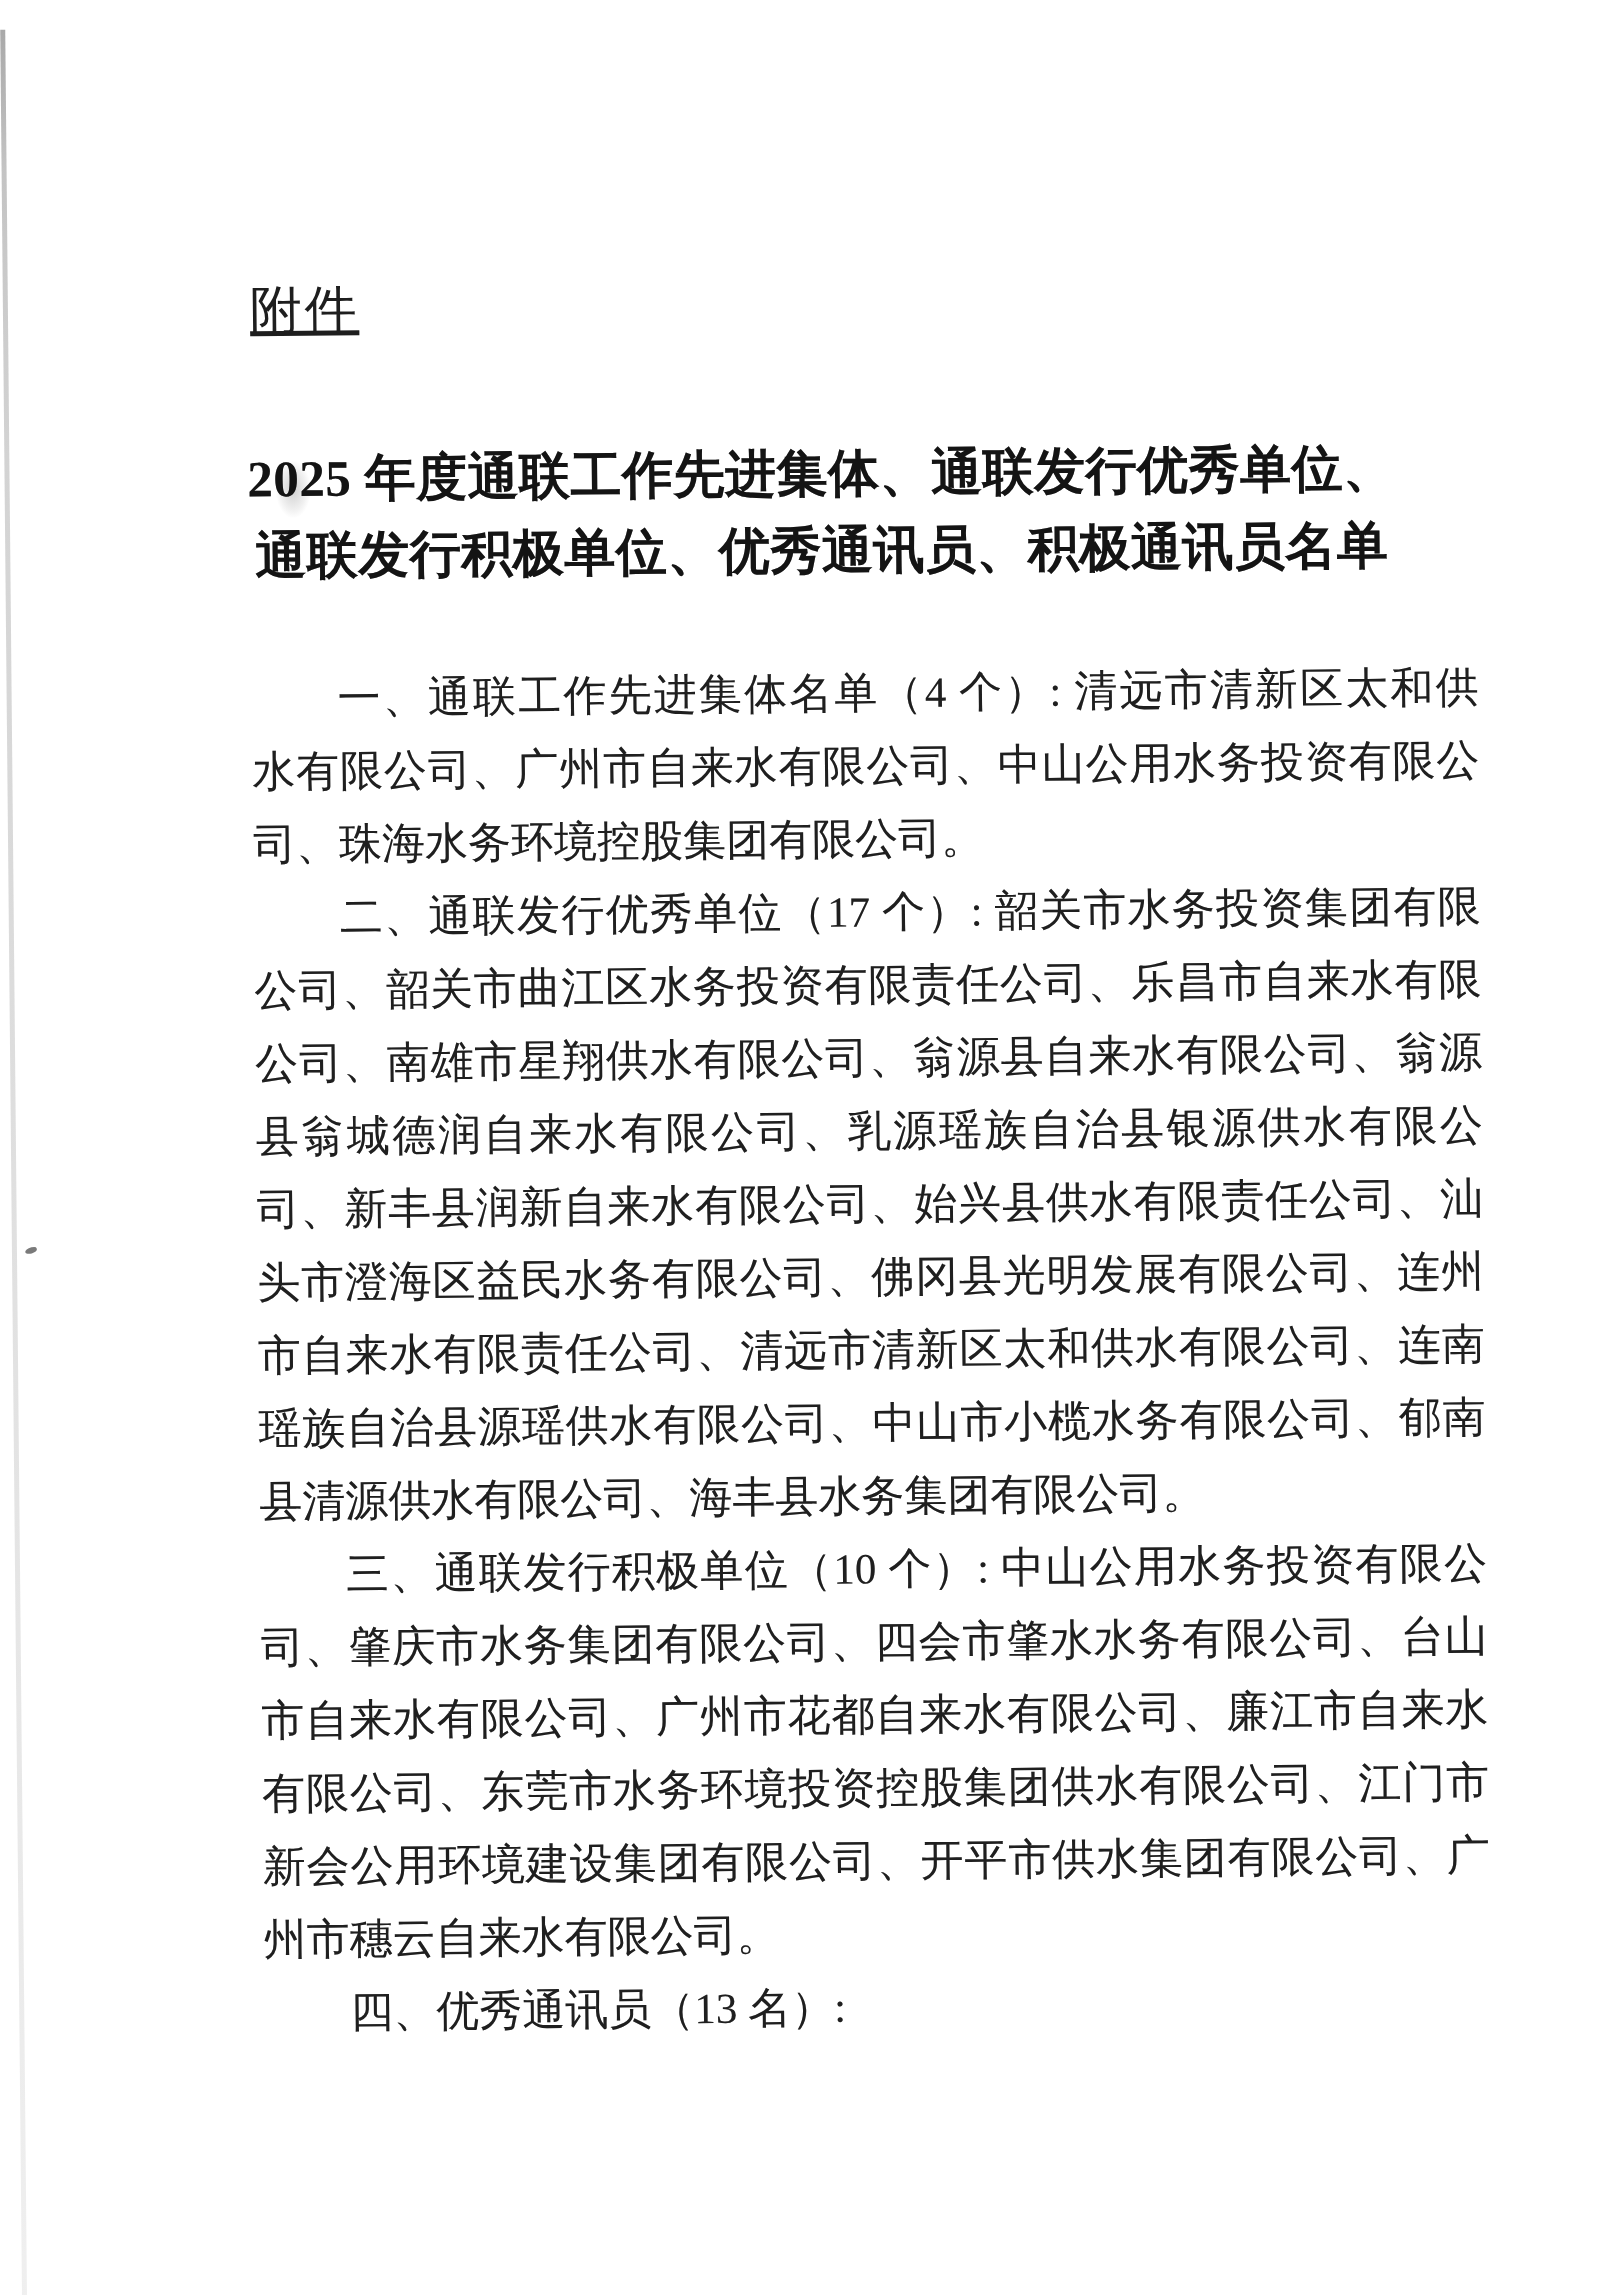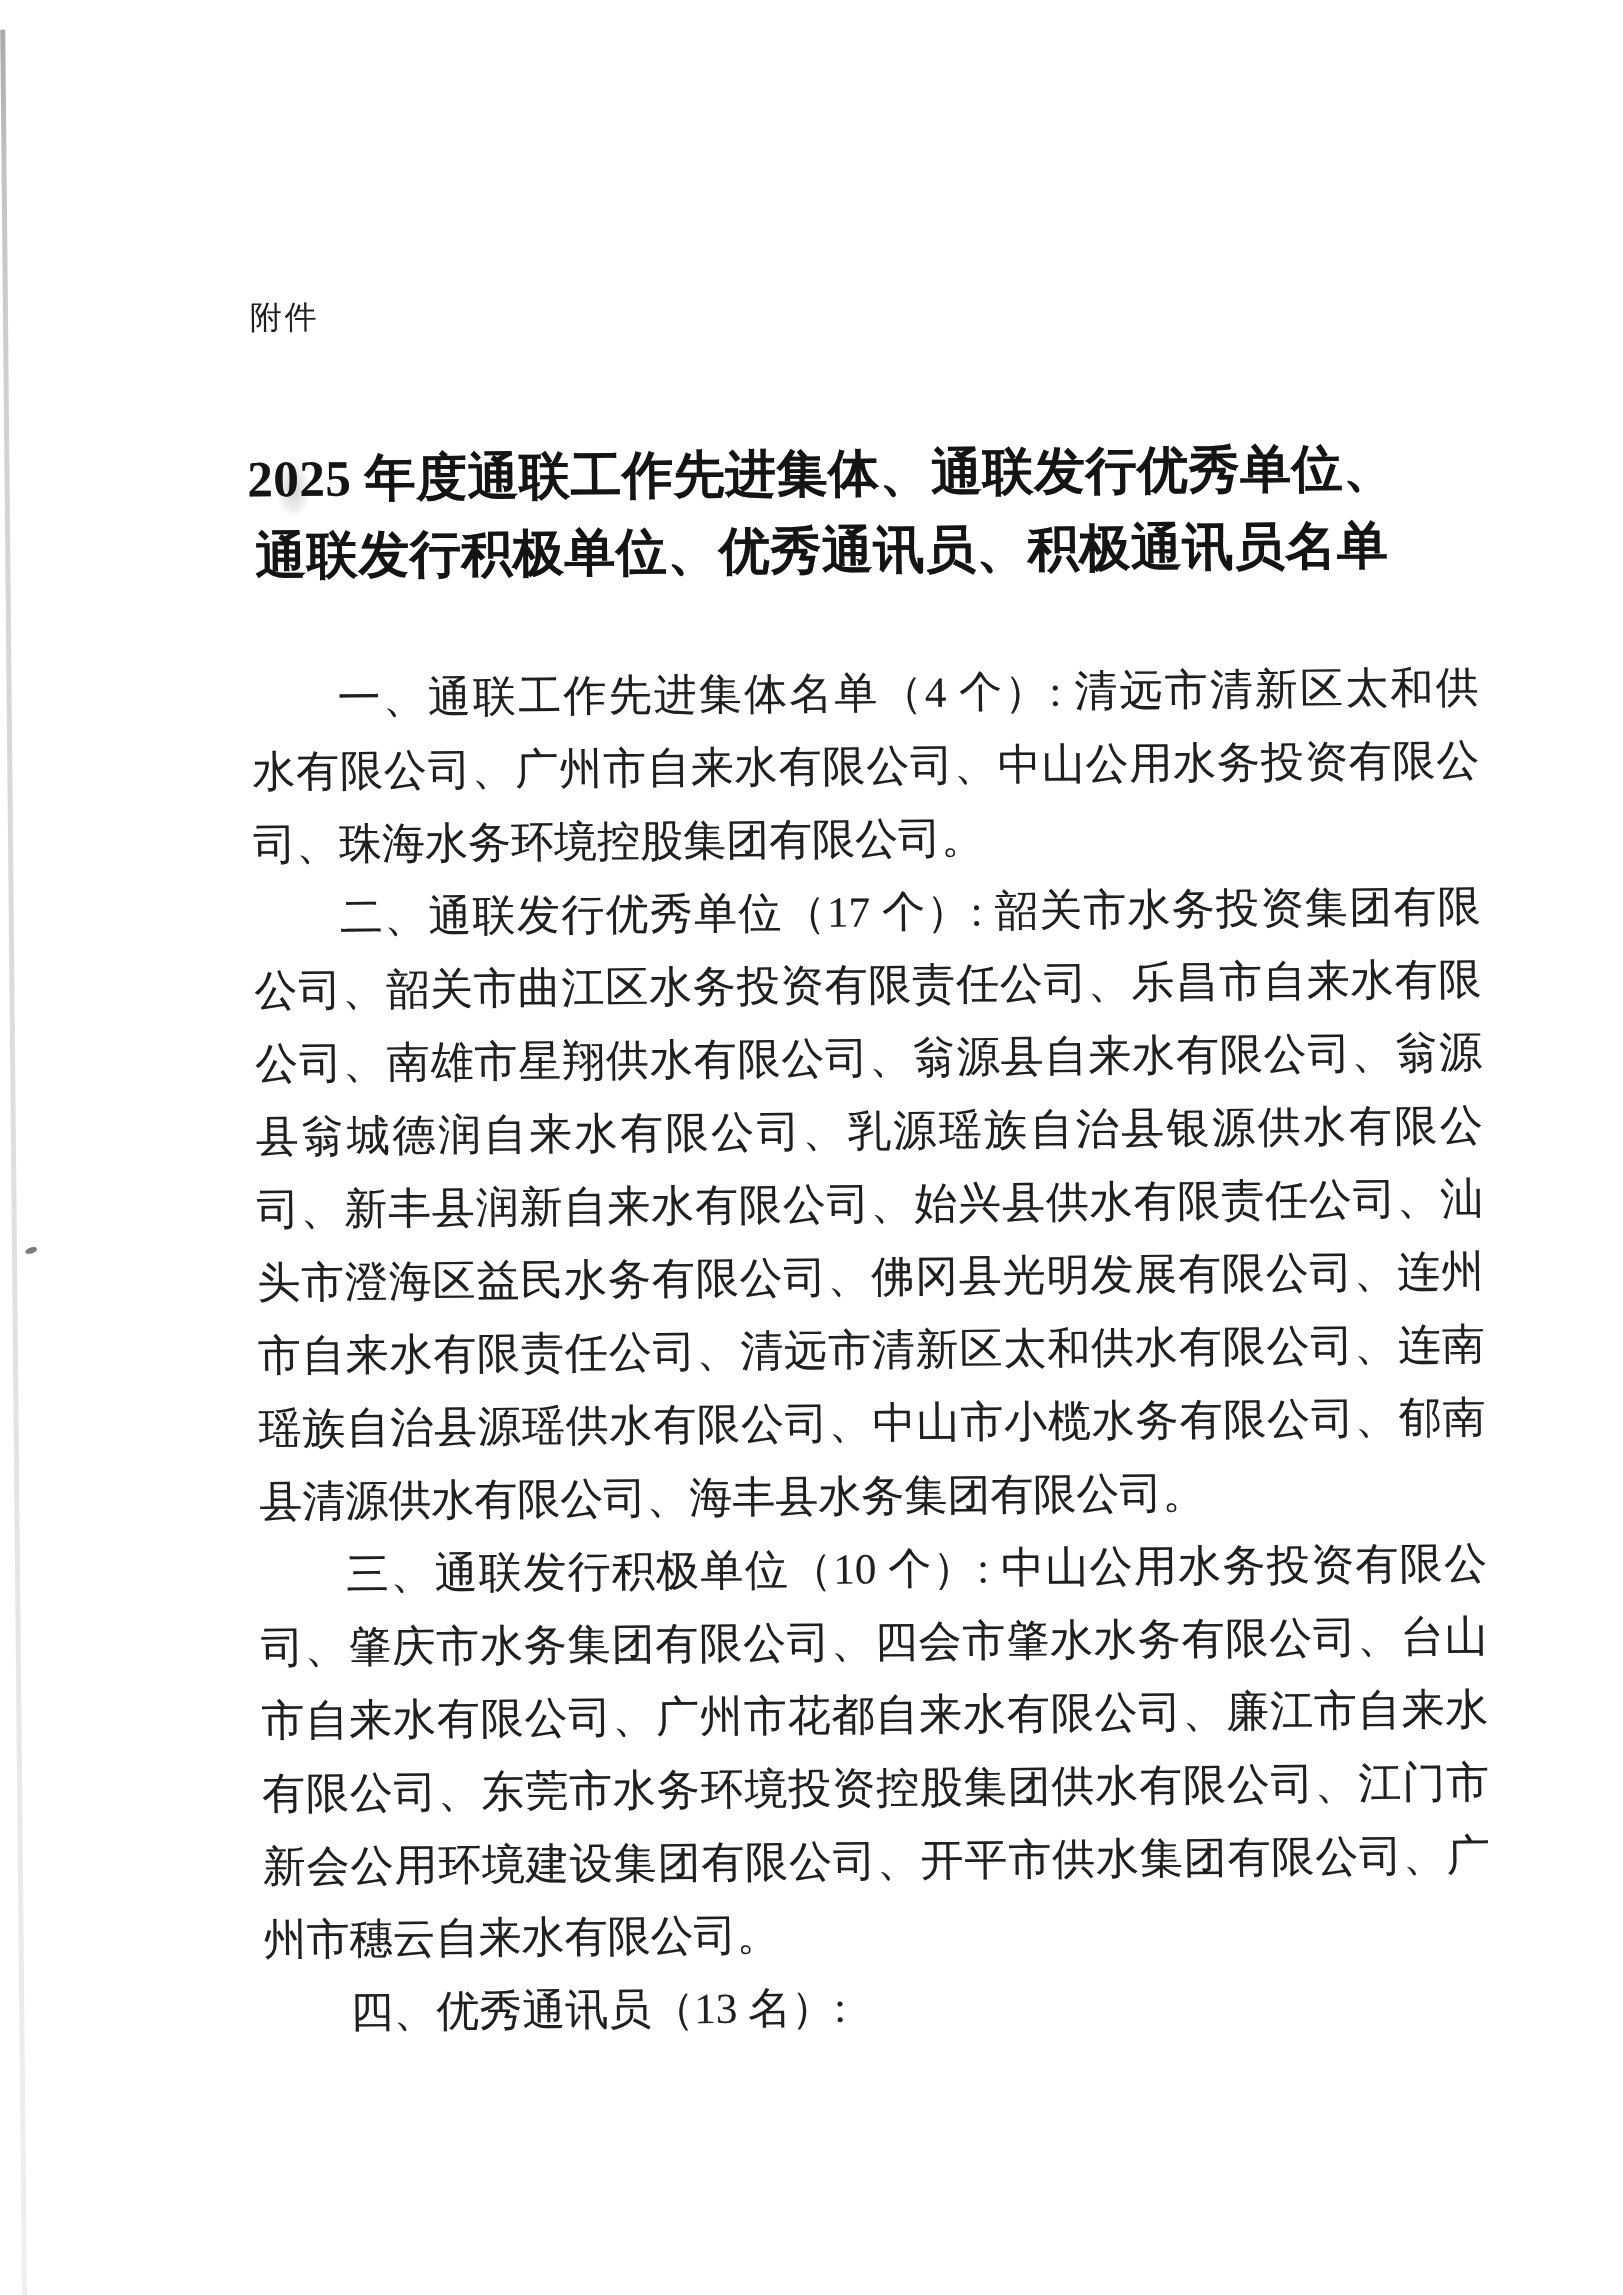--- a/index.html
+++ b/index.html
@@ -53,24 +53,25 @@
     position: absolute;
     left: 276px;
     top: 446px;
     width: 47px;
     height: 77px;
     background: radial-gradient(closest-side, rgba(110,110,110,0.32), rgba(140,140,140,0.12) 55%, rgba(160,160,160,0) 75%);
   }
   .attachment {
     position: absolute;
     left: 258px;
-    top: 291px;
-    font-size: 32px;
+    top: 271px;
+    font-size: 52px;
     letter-spacing: 2.6px;
     color: #1e1e1e;
+    text-decoration: underline;
   }
   .doc-title {
     position: absolute;
     left: 249px;
     top: 436px;
     width: 1157px;
     margin: 0;
     text-align: center;
     font-family: "Liberation Serif", serif;
     font-weight: 700;

